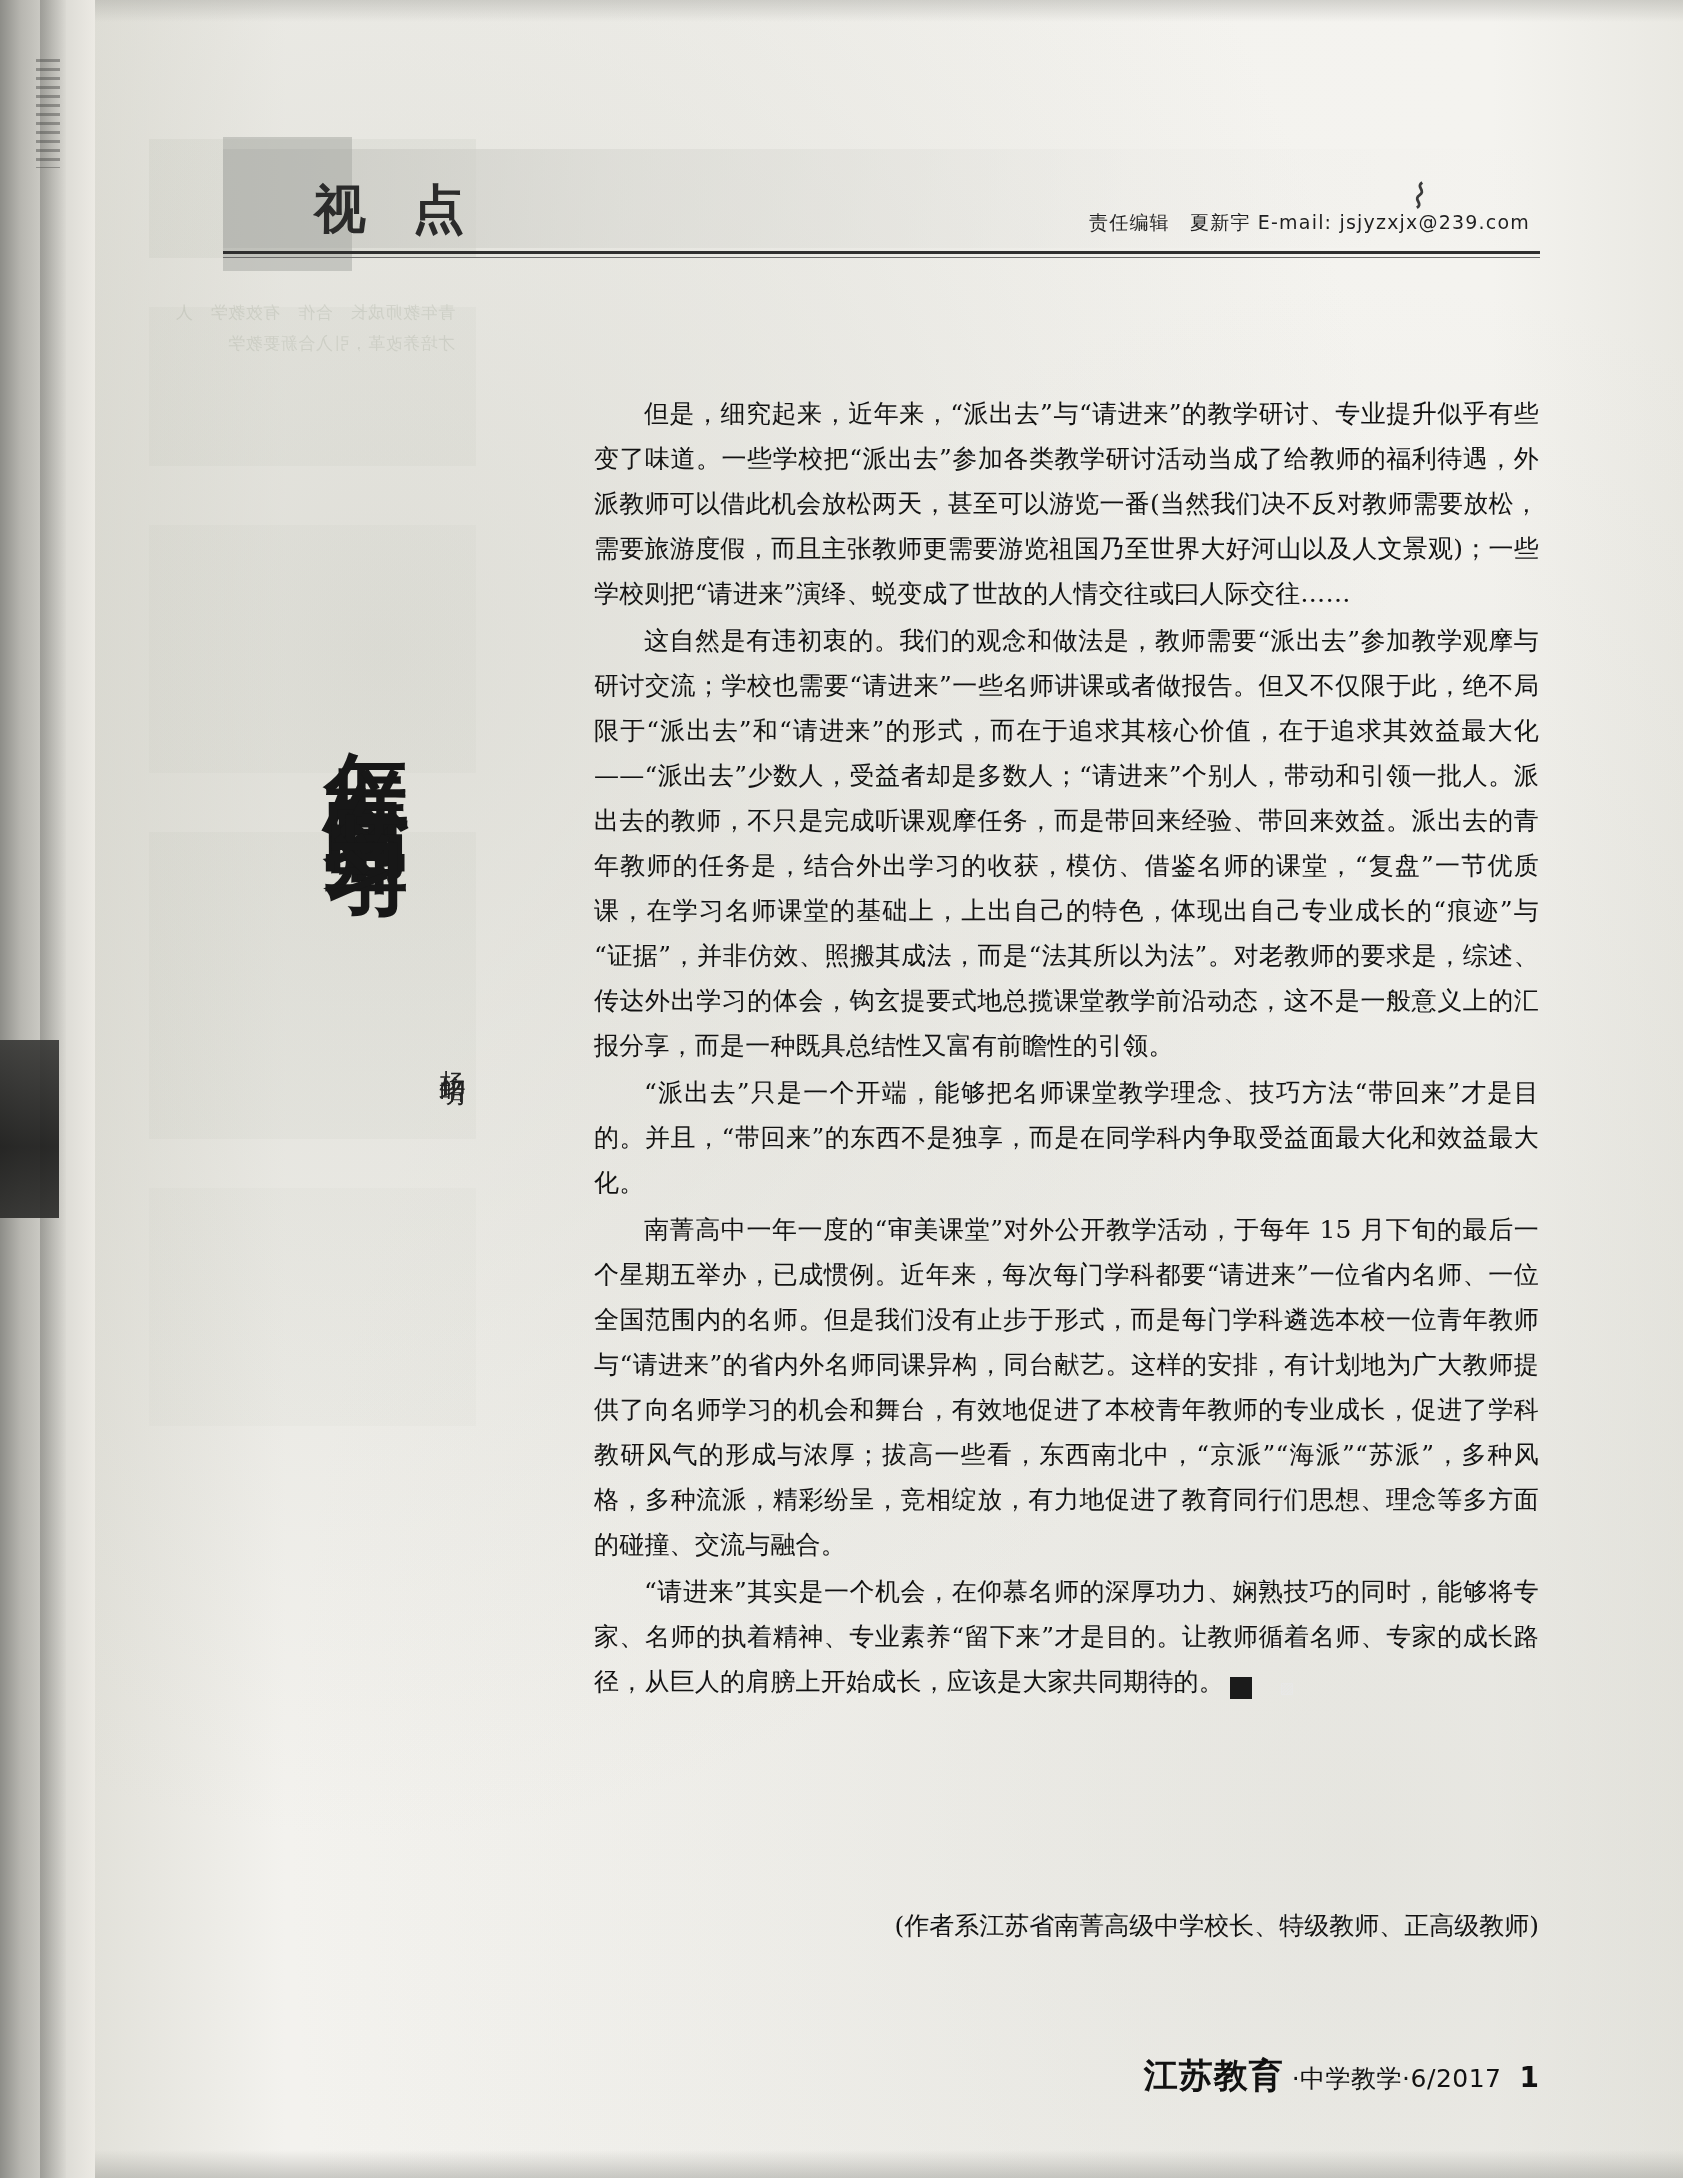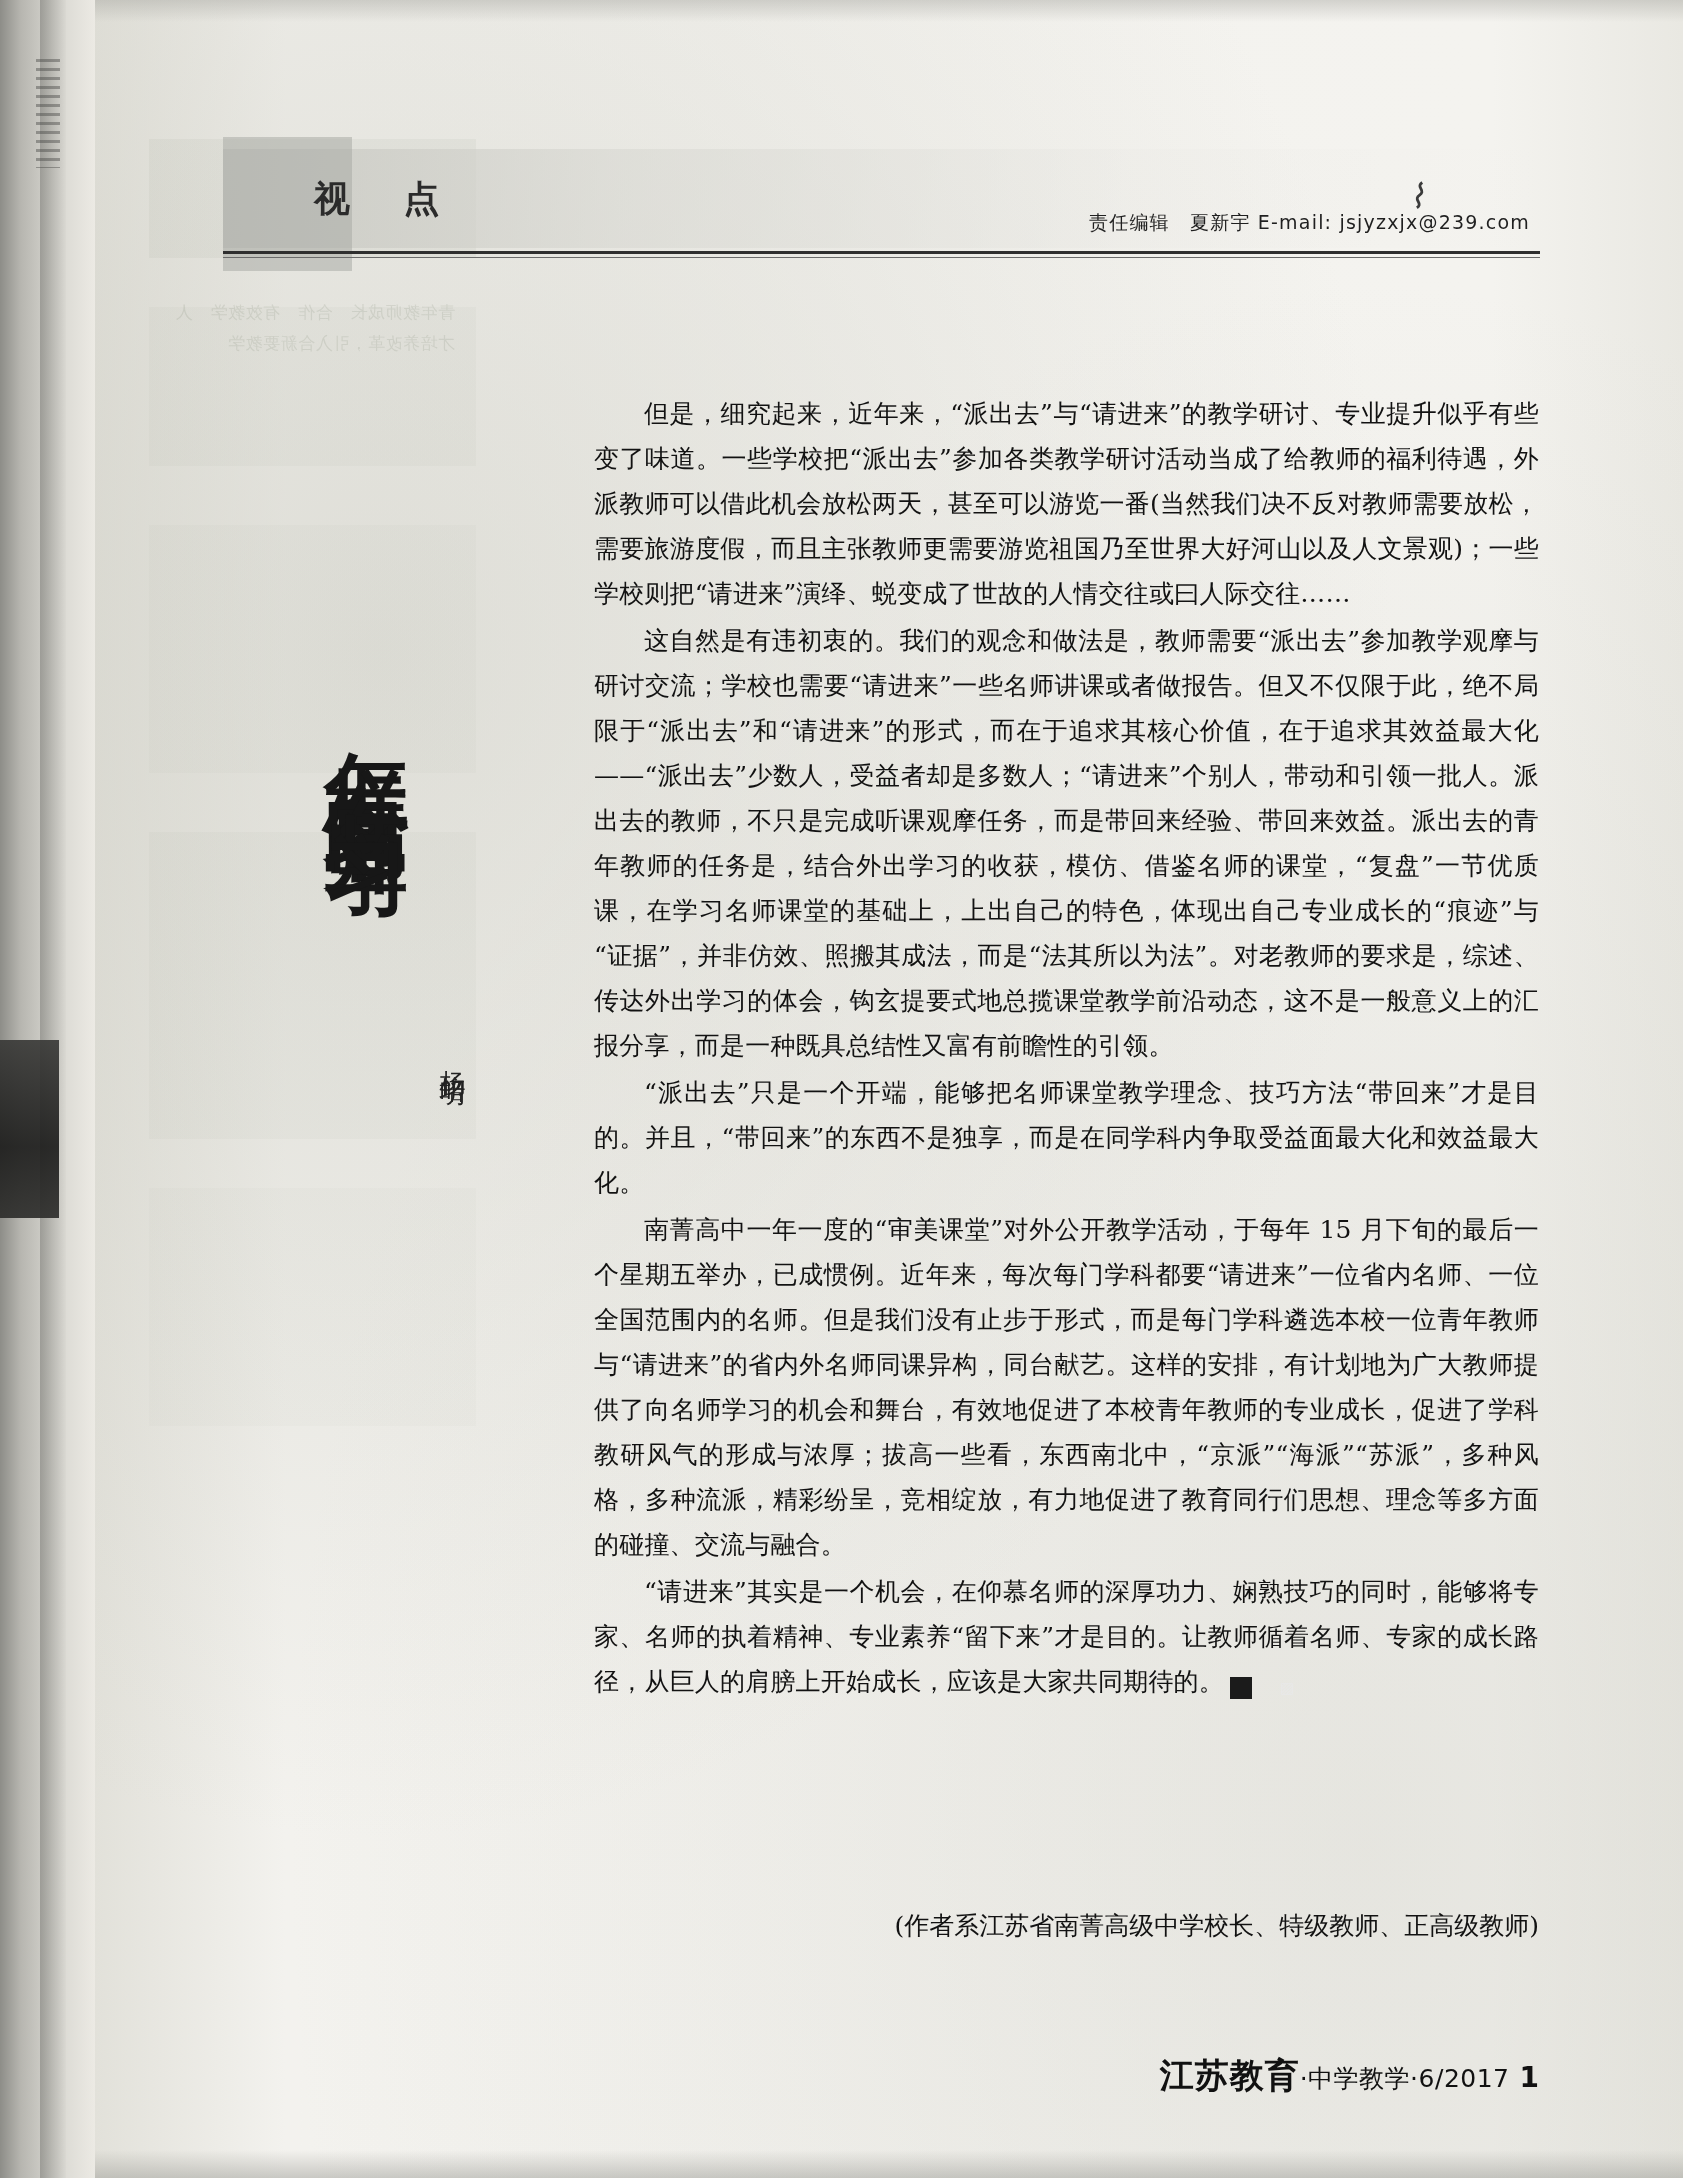--- a/index.html
+++ b/index.html
@@ -91,25 +91,25 @@
   }
   .header-square {
     position: absolute;
     left: 0; top: -12px;
     width: 129px; height: 134px;
     background: rgba(170,171,166,.55);
   }
   .section-title {
     position: absolute;
     left: 91px; top: 26px;
-    font-size: 36px;
+    font-size: 52px;
     letter-spacing: 16px;
     color: #2b2b2b;
     font-weight: bold;
-    font-family: Liberation Mono, monospace;
+    font-family: Liberation Sans, sans-serif;
     white-space: nowrap;
   }
   .editor-line {
     position: absolute;
     right: 10px; top: 61px;
     font-size: 19px;
     color: #1f1f1f;
     letter-spacing: 1.2px;
     white-space: nowrap;
     font-family: "DejaVu Sans", sans-serif;
@@ -192,21 +192,21 @@
     color: #121212;
     text-align: right;
     font-family: "DejaVu Serif", serif;
   }
   
   .footer {
     position: absolute;
     right: 144px; bottom: 79px;
     display: flex;
     align-items: baseline;
-    gap: 0;
+    gap: 8px;
   }
   .footer-brand {
     font-size: 34px;
     font-weight: bold;
     color: #111;
     letter-spacing: 1px;
     font-family: "DejaVu Serif", serif;
   }
   .footer-meta {
     font-size: 25px;

